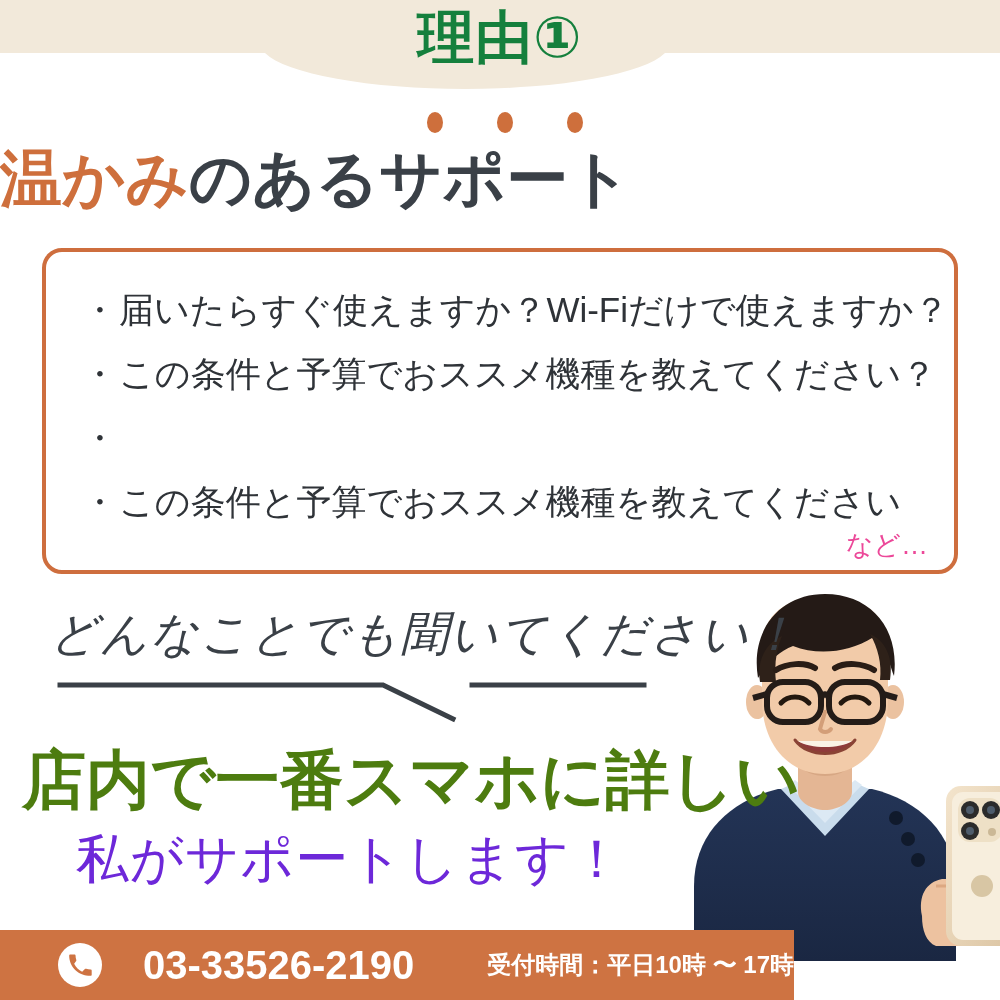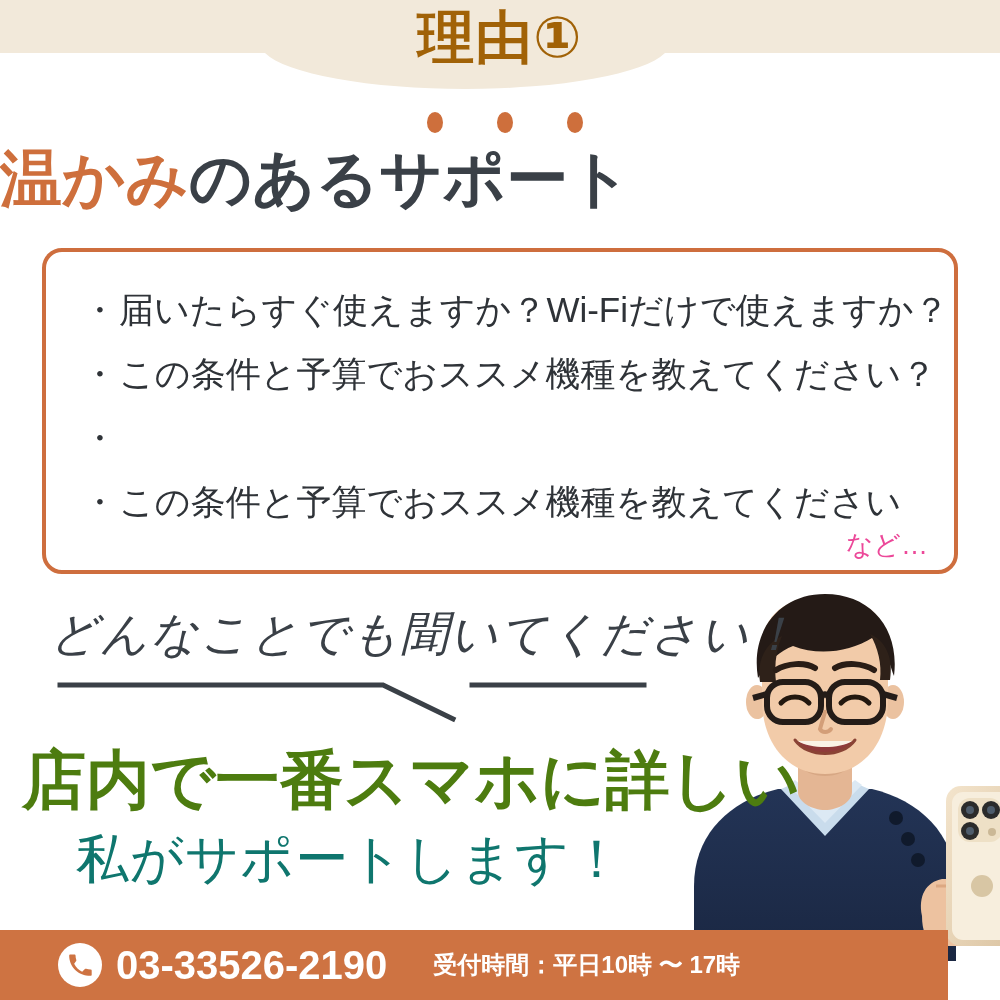--- a/index.html
+++ b/index.html
@@ -28,21 +28,21 @@
   .header-band svg{ display:block; width:1000px; height:100px; }
 
   .header-title{
     position:absolute; left:0; top:6px;
     width:1000px;
     text-align:center;
     z-index:3;
     font-size:57px;
     line-height:62px;
     font-weight:bold;
-    color:#a16207;
+    color:#15803d;
     letter-spacing:1px;
     white-space:nowrap;
   }
 
   
   .dots{
     position:absolute; left:0; top:112px;
     width:1000px;
     z-index:3;
     display:flex; justify-content:center; gap:54px;
@@ -142,45 +142,46 @@
     white-space:nowrap;
   }
   .subhead{
     position:absolute;
     left:0; top:826px;
     width:700px;
     text-align:center;
     z-index:4;
     font-size:53px;
     line-height:66px;
-    color:#0f766e;
+    color:#6d28d9;
     letter-spacing:1px;
     white-space:nowrap;
   }
 
   
   .person{
     position:absolute;
     left:650px; top:586px;
     width:350px; height:375px;
     z-index:2;
     overflow:hidden;
   }
   .person svg{ display:block; width:350px; height:375px; }
 
   
   .footer{
     position:absolute;
     left:0; top:930px;
-    width:948px; height:70px;
+    width:794px; height:70px;
     background:#CE7342;
     z-index:6;
     display:flex;
     align-items:center;
     padding-left:58px;
+    justify-content:space-between;
   }
   .phone-icon{
     flex:0 0 auto;
     width:44px; height:44px;
     border-radius:50%;
     background:#ffffff;
     display:flex; align-items:center; justify-content:center;
     margin-right:14px;
   }
   .phone-icon svg{ display:block; width:26px; height:26px; }

